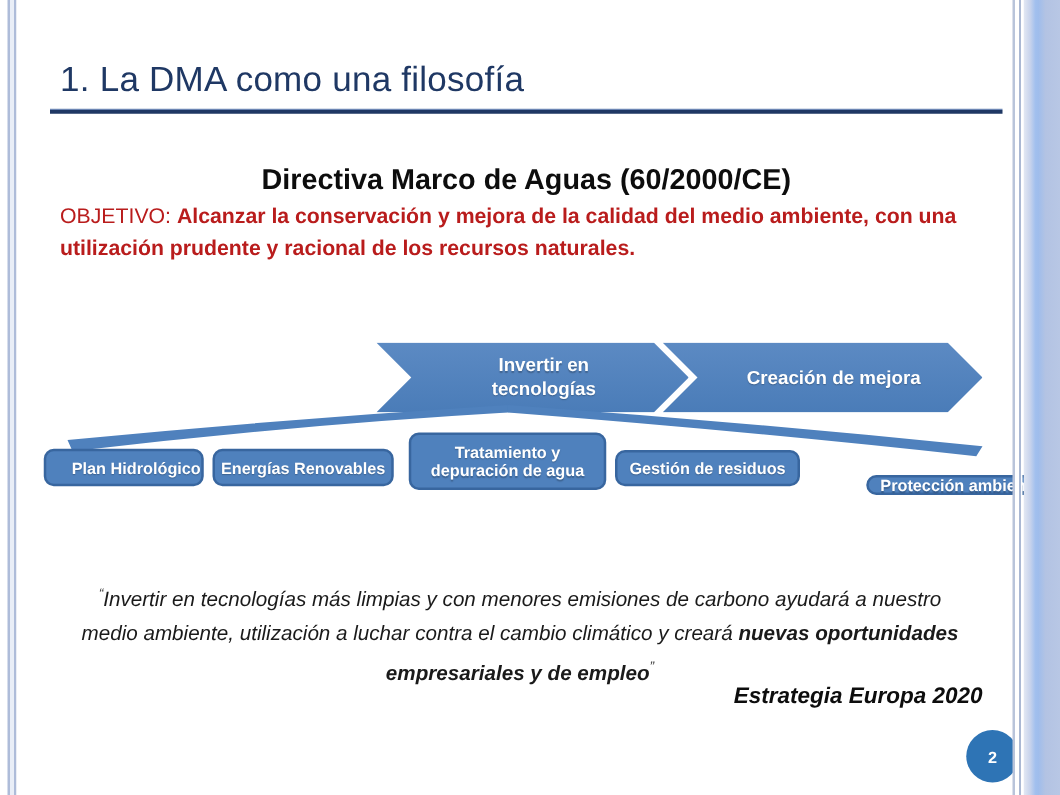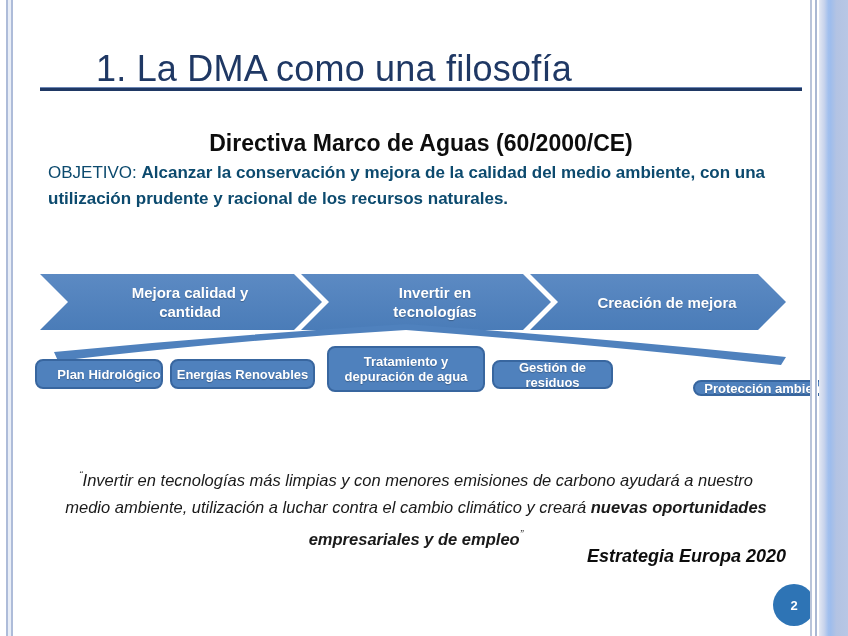--- a/index.html
+++ b/index.html
@@ -16,34 +16,34 @@
     position:absolute;left:810px;top:0;width:8px;height:100%;z-index:3;
     background:linear-gradient(90deg,#b9c4da 0 2px,#ffffff 2px 5px,#aab8d3 5px 7px,#ffffff 7px 8px);
   }
   .right-band{
     position:absolute;left:819px;top:0;width:29px;height:100%;z-index:3;
     background:linear-gradient(90deg,#e3e8f3 0%,#c7d3ec 18%,#a2c0ee 32%,#9fbdec 40%,#b3c3e3 60%,#b8c7e5 100%);
   }
   
   .title{
     position:absolute;left:48px;top:48px;width:740px;
-    font-size:36px;color:#1f3864;letter-spacing:.2px;margin-left:48px;
+    font-size:28px;color:#1f3864;letter-spacing:.2px;
   }
   .title-rule{
     position:absolute;left:40px;top:87px;width:762px;height:4px;
     background:linear-gradient(#6c86b4 0 1px,#1f3864 1px 100%);
   }
   
   .subtitle{
     position:absolute;left:40px;top:130px;width:762px;text-align:center;
     font-size:23px;font-weight:bold;color:#0d0d0d;
   }
   .objective{
     position:absolute;left:48px;top:160px;width:726px;
-    font-size:17px;line-height:26px;color:#0c4a6e;
+    font-size:17px;line-height:26px;color:#b91c1c;
   }
   .objective b{font-weight:bold;}
   
   .chevron{
     position:absolute;top:274px;height:56px;background:linear-gradient(#5c8ac3,#4a7cb8);
     clip-path:polygon(0 0,calc(100% - 28px) 0,100% 50%,calc(100% - 28px) 100%,0 100%,28px 50%);
     display:flex;align-items:center;justify-content:center;
     color:#fff;font-weight:bold;font-size:15px;line-height:19px;text-align:center;
     padding-left:28px;padding-right:10px;box-sizing:border-box;
     text-shadow:0 1px 1px rgba(0,0,0,.25);
@@ -60,21 +60,21 @@
   
   .pbox{
     position:absolute;background:#4f81bd;border:2px solid #38669f;border-radius:8px;
     color:#fff;font-weight:bold;font-size:13px;line-height:15px;text-align:center;
     display:flex;align-items:center;justify-content:center;box-sizing:border-box;
     text-shadow:0 1px 1px rgba(0,0,0,.25);
   }
   .box-1{left:35px;top:359px;width:128px;height:30px;padding-left:20px;}
   .box-2{left:170px;top:359px;width:145px;height:30px;}
   .box-3{left:327px;top:346px;width:158px;height:46px;padding:2px 8px;justify-content:flex-end;}
-  .box-4{left:492px;top:360px;width:121px;height:29px;}
+  .box-4{left:492px;top:360px;width:148px;height:29px;}
   .box-5{left:648px;top:380px;width:154px;height:16px;margin-left:45px;}
   
   .quote{
     position:absolute;left:55px;top:462px;width:722px;text-align:center;
     font-style:italic;font-size:16.5px;line-height:27px;color:#1a1a1a;
   }
   .qmark{font-size:11px;vertical-align:7px;color:#404040;}
   .quote b{font-weight:bold;}
   .attribution{
     position:absolute;left:400px;top:546px;width:386px;text-align:right;
@@ -94,23 +94,20 @@
 
   <div class="left-stripe"></div>
 
   <div class="title">1. La DMA como una filosofía</div>
   <div class="title-rule"></div>
 
   <div class="subtitle">Directiva Marco de Aguas (60/2000/CE)</div>
 
   <div class="objective"><span>OBJETIVO: </span><b>Alcanzar la conservación y mejora de la calidad del medio ambiente, con una utilización prudente y racional de los recursos naturales.</b></div>
 
-  <div class="chevron chev-1">
-    <span class="chev-label">Mejora calidad y cantidad</span>
-  </div>
   <div class="chevron chev-2">
     <span class="chev-label">Invertir en tecnologías</span>
   </div>
   <div class="chevron chev-3">
     <span class="chev-label">Creación de mejora</span>
   </div>
 
   <svg class="connectors" viewBox="0 0 848 636">
     <path d="M406 324 Q230 335 54 352 L58 361 Q235 340 406 330 Z" fill="#4f81bd"></path>
     <path d="M406 324 Q600 338 786 357 L781 365 Q600 345 406 330 Z" fill="#4f81bd"></path>

